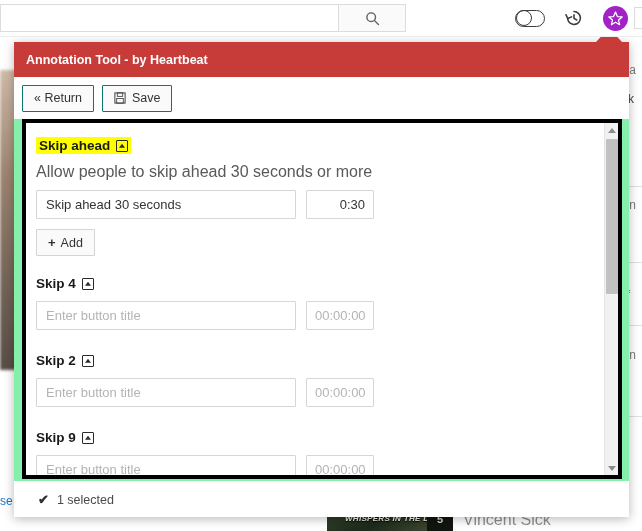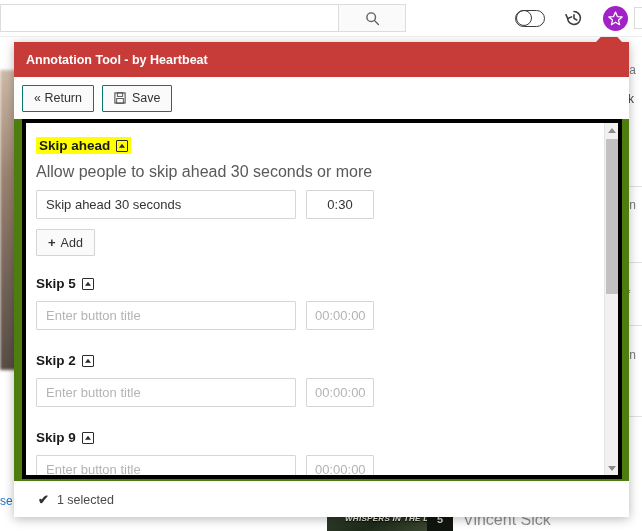--- a/index.html
+++ b/index.html
@@ -191,21 +191,21 @@
     border-right: 13px solid transparent;
     border-bottom: 14px solid #c73c38;
     z-index: 31;
   }
   #popup {
     position: absolute;
     left: 14px;
     top: 42px;
     width: 615px;
     height: 475px;
-    background: #4d7c0f;
+    background: #86efac;
     box-shadow: 0 2px 10px rgba(0,0,0,.28);
     z-index: 30;
     overflow: hidden;
   }
   #popup-header {
     height: 35px;
     background: #c73c38;
     display: flex;
     align-items: center;
     padding-left: 12px;
@@ -318,21 +318,21 @@
   .time-input {
     width: 68px;
     height: 29px;
     border: 1px solid #d6d6d6;
     box-sizing: border-box;
     padding: 0 8px;
     font-size: 13px;
     font-family: "Liberation Sans", sans-serif;
     color: #333;
     background: #fff;
-    text-align: center;
+    text-align: right;
     outline: none;
     border-radius: 1px;
   }
   .time-input::placeholder { color: #b4b4b4; }
   #add-button {
     margin-top: 10px;
     height: 27px;
     border: 1px solid #d4d4d4;
     background: #fafafa;
     font-size: 12.5px;
@@ -497,21 +497,21 @@
           <input class="time-input" type="text" value="0:30" style="">
         </div>
         <button id="add-button">
           <span class="plus-glyph">+</span>
           <span>Add</span>
         </button>
       </div>
 
       <div style="margin-top:14px;">
         <div class="section-title">
-          <span>Skip 5</span>
+          <span>Skip 4</span>
           <span class="collapse-icon"></span>
         </div>
         <div class="field-row">
           <input class="txt-input" type="text" placeholder="Enter button title" style="">
           <input class="time-input" type="text" placeholder="00:00:00" style="">
         </div>
       </div>
 
       <div style="margin-top:17px;">
         <div class="section-title">

